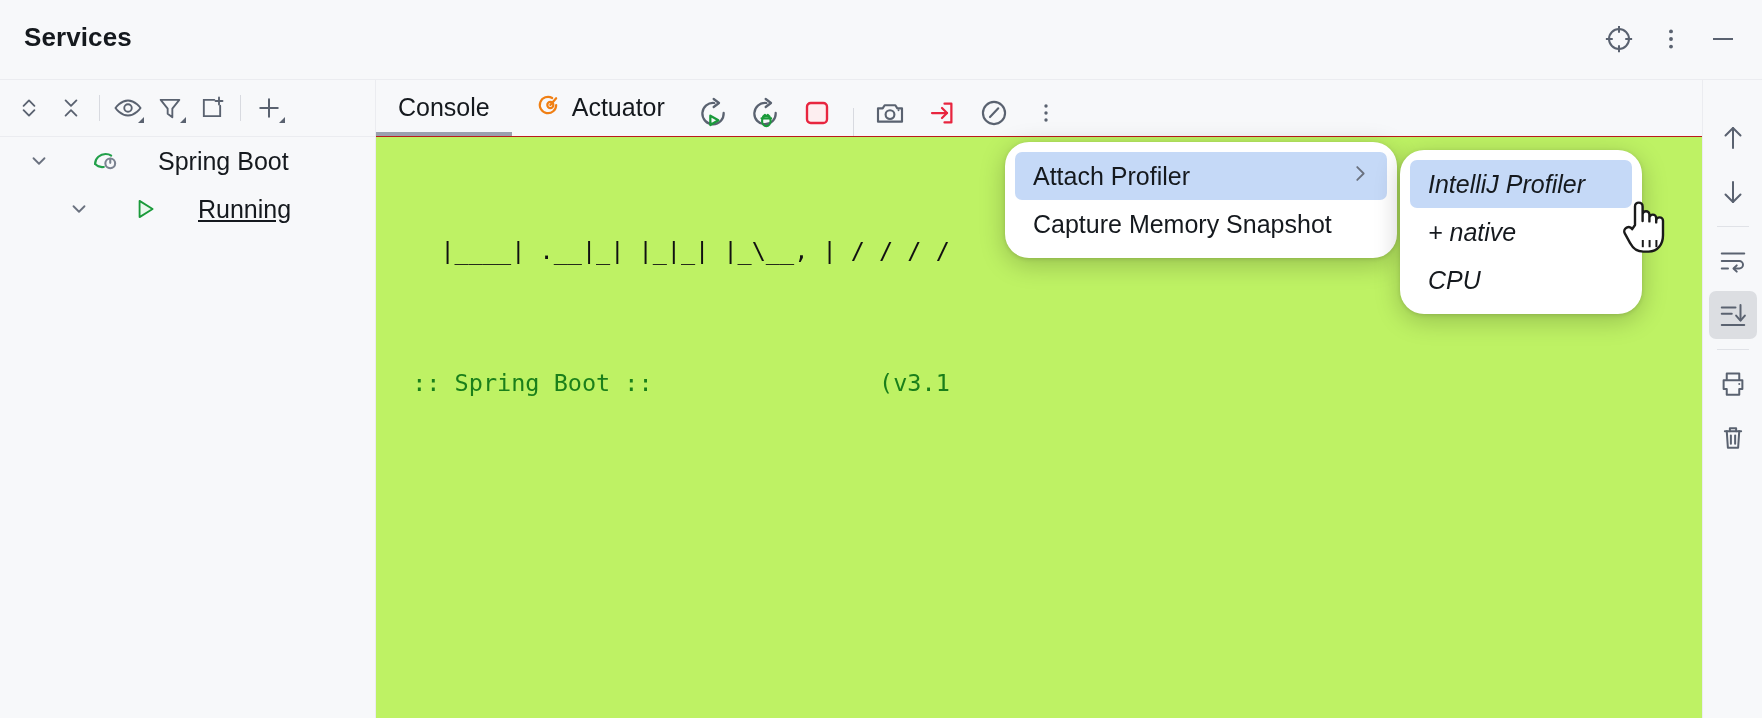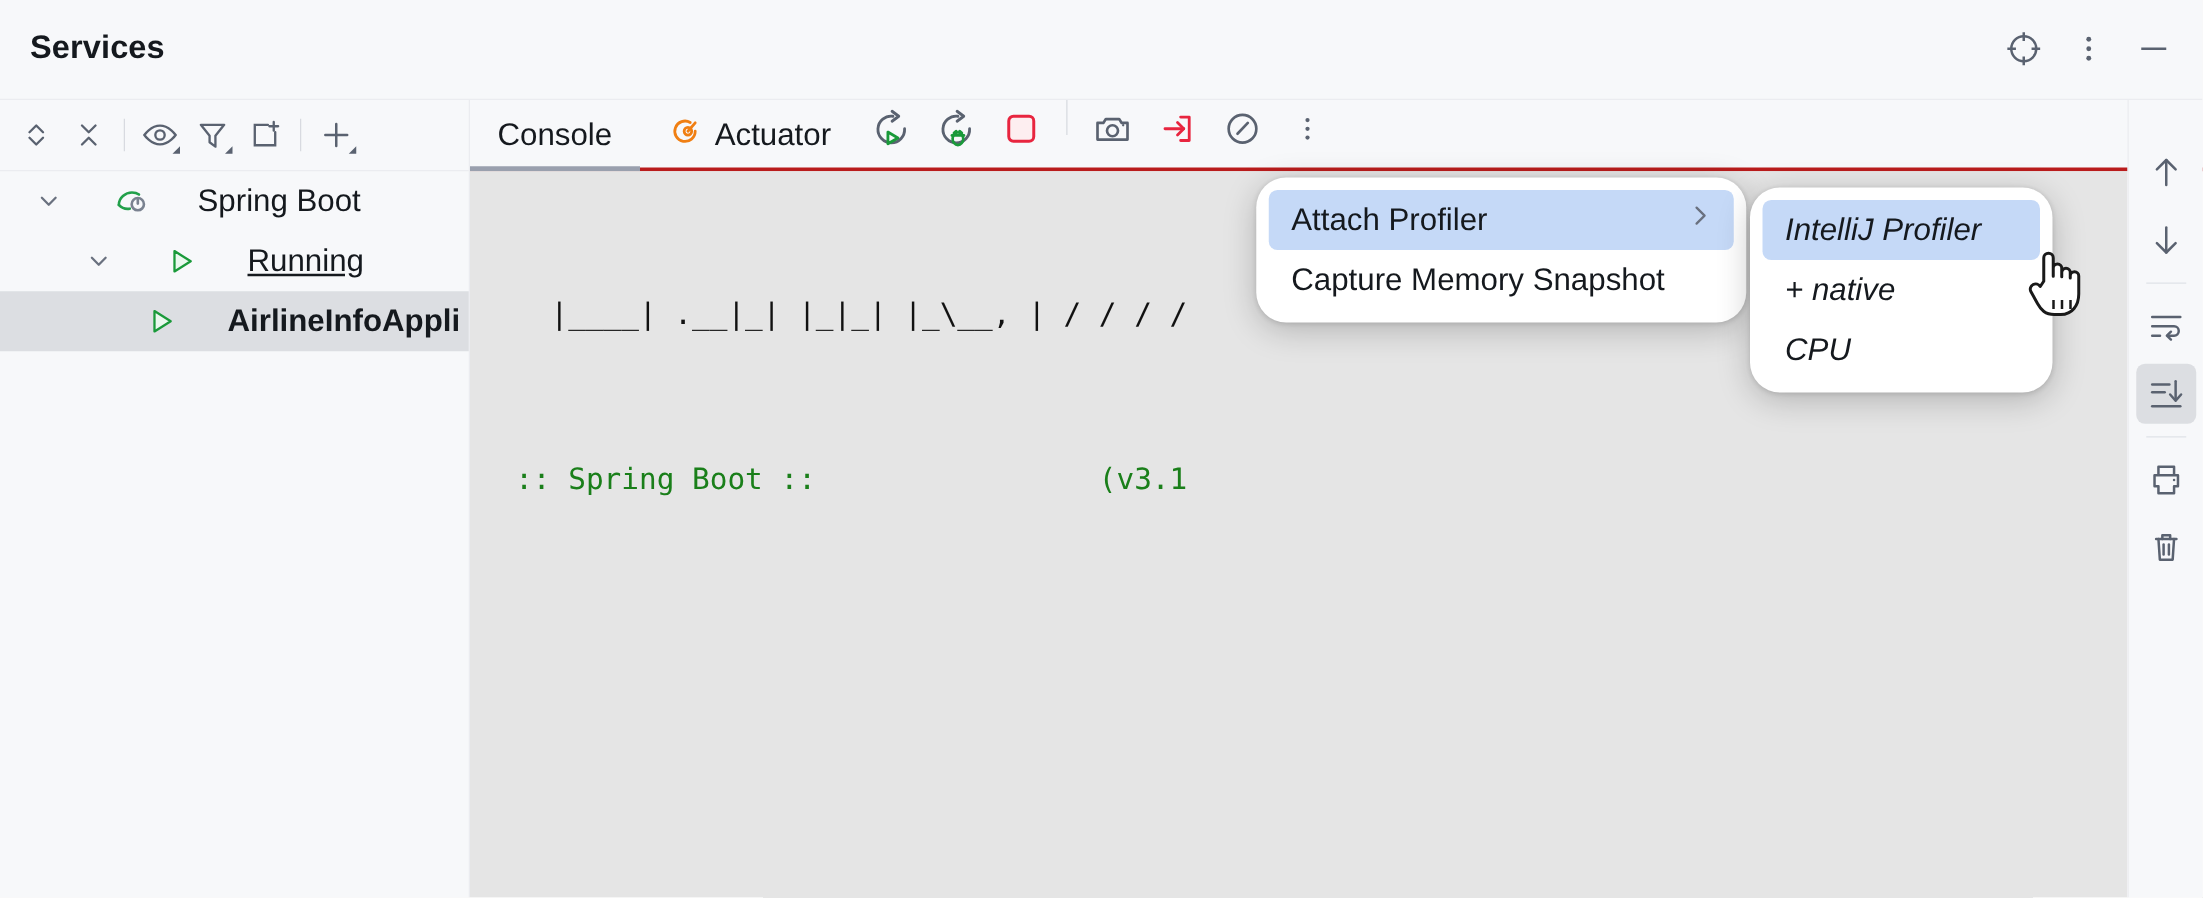--- a/index.html
+++ b/index.html
@@ -94,22 +94,22 @@
   
   .content {
     position: absolute; left: 376px; top: 80px;
     width: 1386px; height: 638px;
     background: #ffffff;
   }
   .tabbar {
     position: absolute; left: 0; top: 0;
     width: 1386px; height: 57px;
     background: #f7f8fa;
-    border-bottom: 3px solid #b91c1c;
-    display: flex; align-items: flex-start;
+    border-bottom: 1px solid #b91c1c;
+    display: flex; align-items: flex-end;
     box-sizing: border-box;
   }
   .tab {
     position: relative; height: 57px;
     display: flex; align-items: center; gap: 10px;
     padding: 0 22px;
     font-size: 25px; color: #15191e;
   }
   .tab .underline {
     position: absolute; left: 0; bottom: 0;
@@ -119,21 +119,21 @@
     width: 46px; height: 46px; margin: 0 3px;
     display: flex; align-items: center; justify-content: center;
     border-radius: 6px;
   }
   .ctrl-sep { width: 1px; height: 28px; background: #d8dae0; margin: 0 10px; }
 
   
   .console {
     position: absolute; left: 0; top: 57px;
     width: 1326px; height: 581px;
-    background: #e5e5e5;
+    background: #bef264;
     overflow: hidden;
     font-family: "DejaVu Sans Mono", "Liberation Mono", monospace;
     font-size: 23.5px;
     line-height: 44px;
     white-space: pre;
     padding-top: 4px;
     box-sizing: border-box;
   }
   .cline { padding-left: 22px; height: 44px; }
   .banner { color: #1a7f1a; }
@@ -293,28 +293,20 @@
           </svg>
         </span>
         <span class="ticon">
           <svg width="26" height="26" viewBox="0 0 24 24" fill="#eaf8ee" stroke="#1a9a3a" stroke-width="1.7" stroke-linejoin="round">
             <polygon points="7,4.5 19,12 7,19.5"></polygon>
           </svg>
         </span>
         <span class="tlabel">Running</span>
       </div>
 
-      <div class="tree-row indent3 selected bold">
-        <span class="ticon">
-          <svg width="26" height="26" viewBox="0 0 24 24" fill="#eaf8ee" stroke="#1a9a3a" stroke-width="1.7" stroke-linejoin="round">
-            <polygon points="7,4.5 19,12 7,19.5"></polygon>
-          </svg>
-        </span>
-        <span class="tlabel">AirlineInfoAppli</span>
-      </div>
 
     </div>
   </div>
 
   <div class="content">
 
     <div class="tabbar">
       <div class="tab">
         <span>Console</span>
         <span class="underline"></span>

